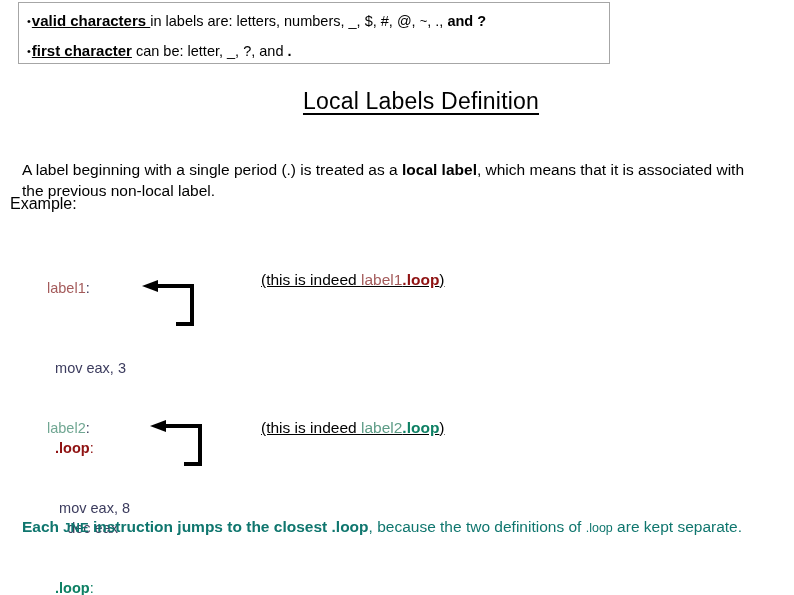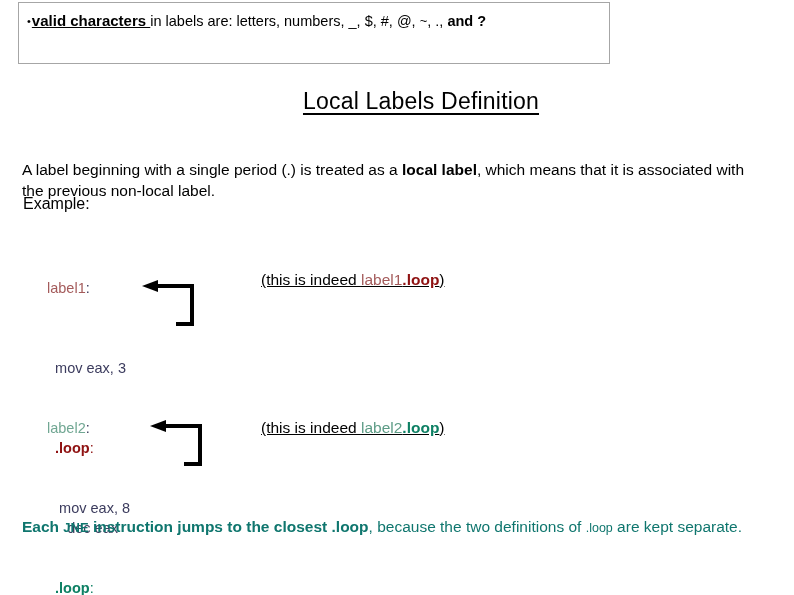--- a/index.html
+++ b/index.html
@@ -73,21 +73,21 @@
     font-size: 15.5px;
     line-height: 21px;
     color: #000;
     margin-top: 24px;
   }
   #intro-paragraph b { font-weight: bold; }
 
   
   #example-label {
     position: absolute;
-    left: 23px;
+    left: 10px;
     top: 196px;
     font-size: 16px;
     line-height: 1;
     color: #000;
   }
 
   
   .code-block {
     position: absolute;
     font-family: "Liberation Sans", sans-serif;
@@ -149,20 +149,23 @@
 </style>
 </head>
 <body>
 
 <div id="rules-box">
 
   <div class="rule-line" id="rule-line-1">
     <span class="bullet-dot">•</span><span class="term">valid characters </span><span>in labels are:  letters, numbers, _, $, #, @, </span><span class="tilde-ch">~</span><span>, ., </span><span class="rule-strong">and ?</span>
   </div>
 
+  <div class="rule-line" id="rule-line-2">
+    <span class="bullet-dot">•</span><span class="term">first character</span><span> can be: letter,  _,  ?, and </span><span class="rule-strong">.</span>
+  </div>
 
 </div>
 
 <div id="page-title">Local Labels Definition</div>
 
 <div id="intro-paragraph"><span>A label beginning with a single period (.) is treated as a </span><b>local label</b><span>, which means that it is associated with the previous non-local label.</span></div>
 
 <div id="example-label">Example:</div>
 
 <div class="code-block" id="code-block-1">

